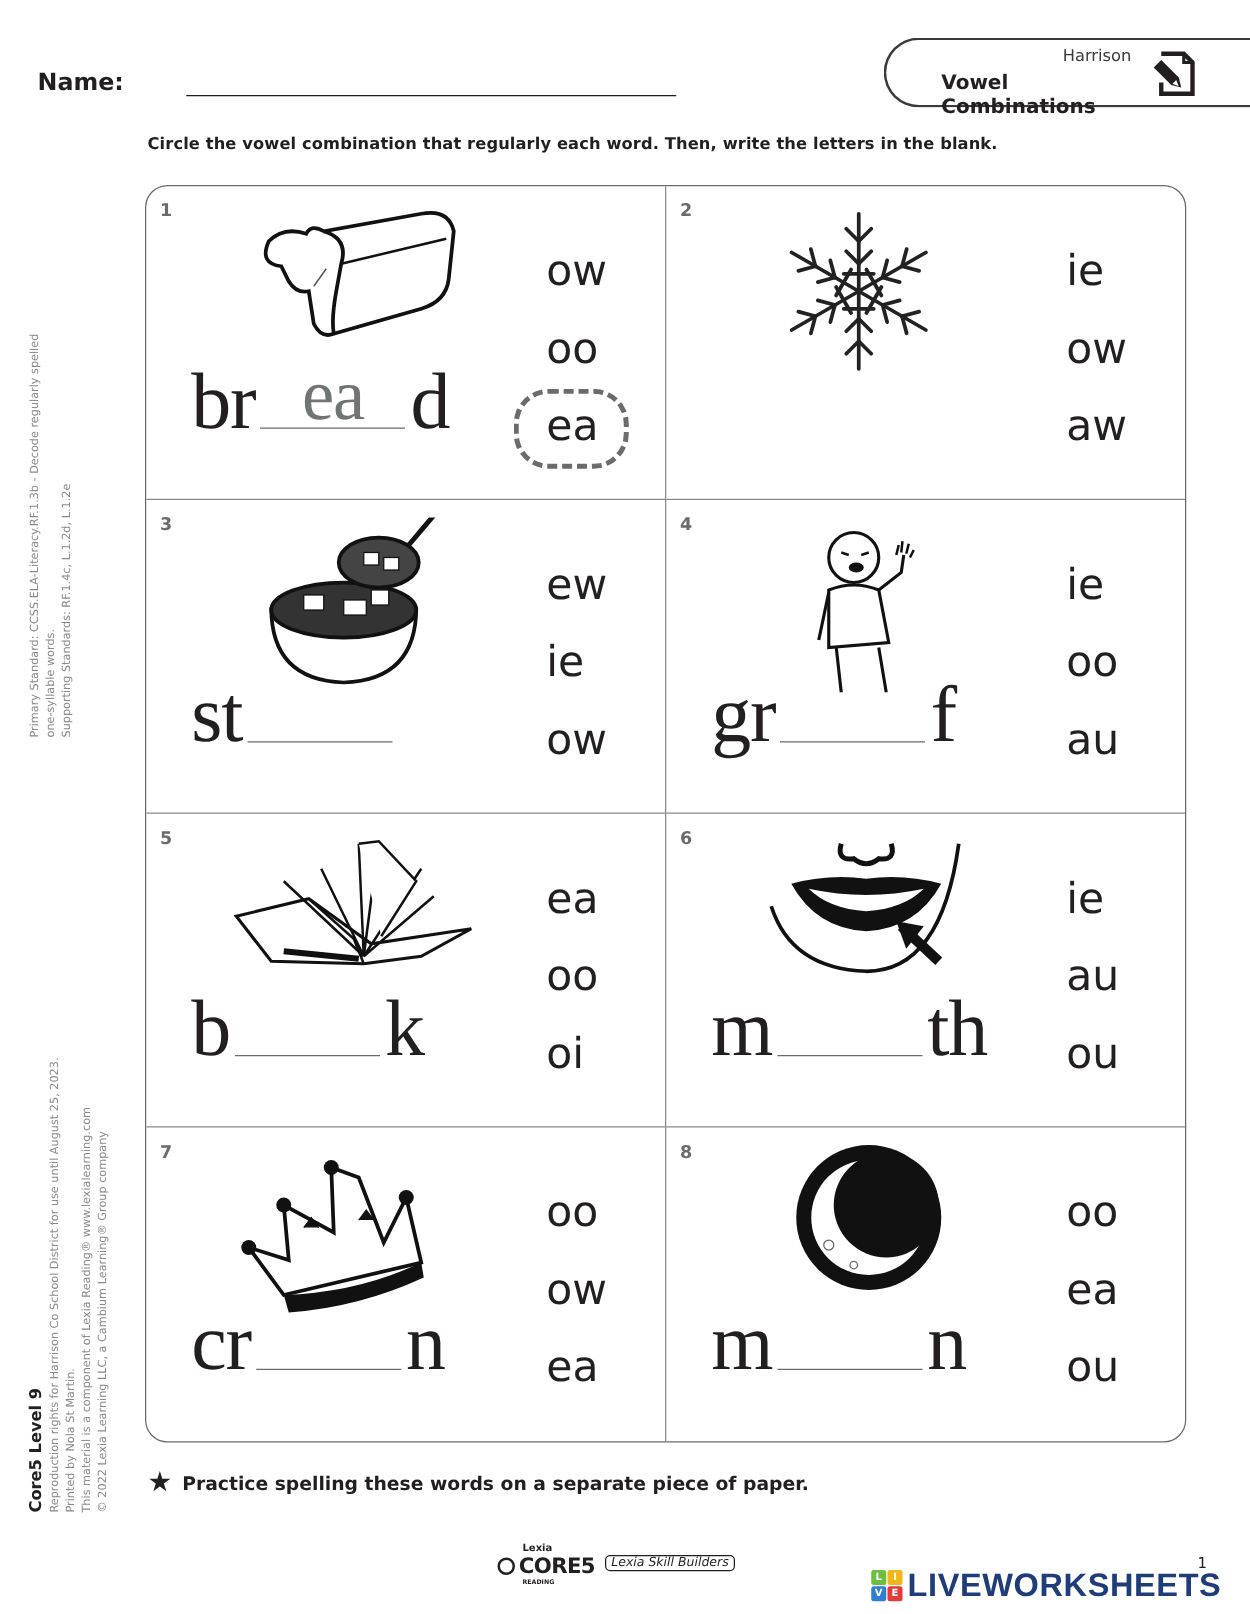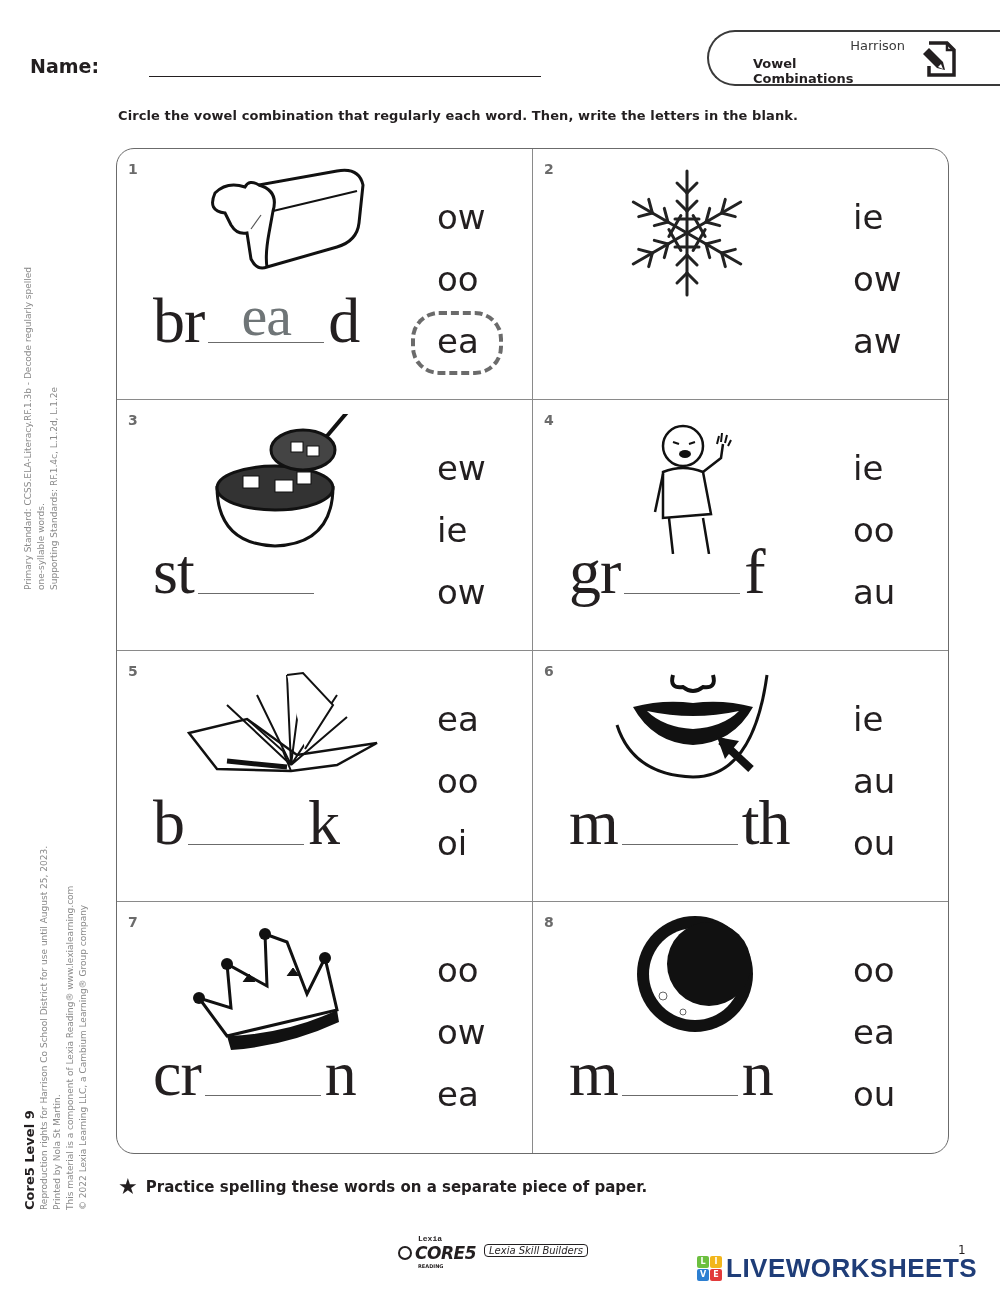--- a/index.html
+++ b/index.html
@@ -7,21 +7,21 @@
   body { position: relative; font-family: "DejaVu Sans", sans-serif; color: #231f20; }
 
   
   .name-row { position: absolute; left: 30px; top: 55px; display: flex; align-items: flex-end; gap: 44px; }
   .name-label { font-family: "DejaVu Sans", sans-serif; font-size: 19px; font-weight: 600; color: #231f20; }
   .name-line { width: 392px; height: 22px; border-bottom: 1.5px solid #231f20; margin-left: 6px; }
 
   .topic-box { position: absolute; left: 707px; top: 30px; width: 300px; height: 56px;
     border: 2px solid #3a3a3a; border-right: none; border-radius: 28px 0 0 28px; }
   .topic-sub { position: absolute; right: 102px; top: 6px; font-size: 13px; color: #3a3a3a; }
-  .topic-title { position: absolute; right: 110px; top: 24px; font-size: 13px; font-weight: 600; color: #231f20; margin-left: 44px; }
+  .topic-title { position: absolute; right: 110px; top: 24px; font-size: 16px; font-weight: 600; color: #231f20; margin-left: 44px; }
   .topic-icon { position: absolute; right: 50px; top: 8px; width: 36px; height: 38px; }
 
   .instructions { position: absolute; left: 118px; top: 108px; font-size: 13px; font-weight: 700; color: #231f20; letter-spacing: 0.1px; }
 
   
   .side-standards { position: absolute; left: 22px; top: 590px; transform-origin: left top; transform: rotate(-90deg);
     font-size: 9px; color: #8a8a8a; line-height: 13px; width: 380px; }
   .side-footer { position: absolute; left: 22px; top: 1210px; transform-origin: left top; transform: rotate(-90deg);
     font-size: 9px; color: #8a8a8a; line-height: 13px; width: 440px; }
   .side-footer .lvl { font-size: 13px; font-weight: 700; color: #231f20; line-height: 16px; }
@@ -43,22 +43,22 @@
   .choice { display: block; height: 62px; font-size: 34px; color: #231f20; line-height: 40px; padding-left: 2px; }
   .choice.circled { position: relative; }
   .choice.circled::before { content: ""; position: absolute; left: -24px; top: -10px; width: 84px; height: 56px;
     border: 4px dashed #6b6b6b; border-radius: 28px; }
 
   
   .practice { position: absolute; left: 118px; top: 1174px; font-size: 15px; font-weight: 700; color: #231f20; display: flex; align-items: center; }
   .star { font-size: 22px; margin-right: 8px; }
 
   .core5 { position: absolute; left: 398px; top: 1234px; width: 80px; }
-  .core5 .lexia { font-size: 8px; font-weight: 700; margin-left: 20px; font-family: Liberation Mono, monospace; }
-  .core5 .brand { font-size: 17px; font-weight: 900; display: flex; align-items: center; letter-spacing: -0.5px; font-style: italic; }
+  .core5 .lexia { font-size: 8px; font-weight: 700; margin-left: 20px; }
+  .core5 .brand { font-size: 17px; font-weight: 900; display: flex; align-items: center; letter-spacing: -0.5px; }
   .core5 .reading { font-size: 5px; font-weight: 700; margin-left: 20px; }
   .globe { width: 14px; height: 14px; border: 2px solid #231f20; border-radius: 50%; margin-right: 3px; position: relative; }
   .skill { position: absolute; left: 484px; top: 1244px; font-size: 10px; font-style: italic; border: 1px solid #231f20; border-radius: 4px; padding: 0 4px; }
 
   .pagenum { position: absolute; left: 958px; top: 1243px; font-size: 12px; color: #231f20; }
   .lw { position: absolute; left: 697px; top: 1253px; display: flex; align-items: center; }
   .lw-blocks { display: grid; grid-template-columns: 12px 12px; grid-template-rows: 12px 12px; gap: 1px; margin-right: 4px; }
   .lw-blocks span { font-size: 8px; color: #fff; font-weight: 700; text-align: center; line-height: 12px; border-radius: 2px; }
   .lw-text { font-size: 26px; font-weight: 900; color: #1f3d78; letter-spacing: 0.5px; font-family: "Liberation Sans", sans-serif; }
 </style>

